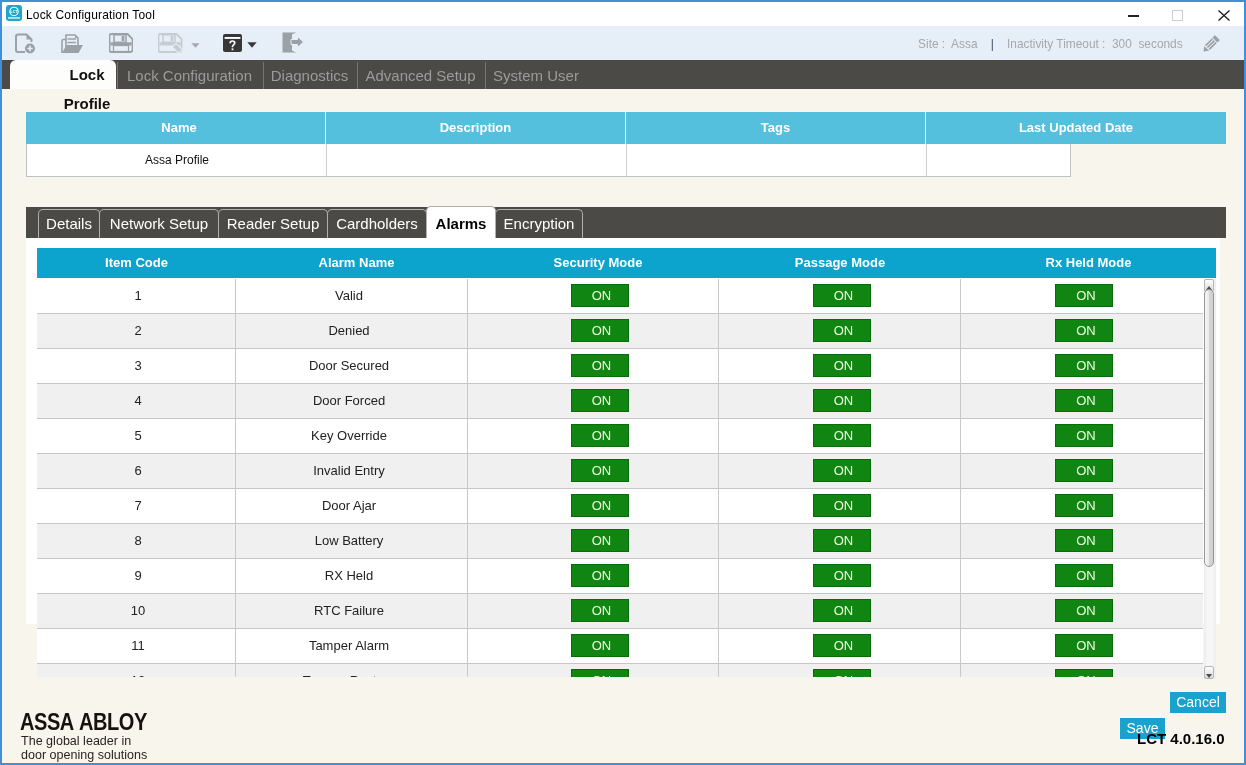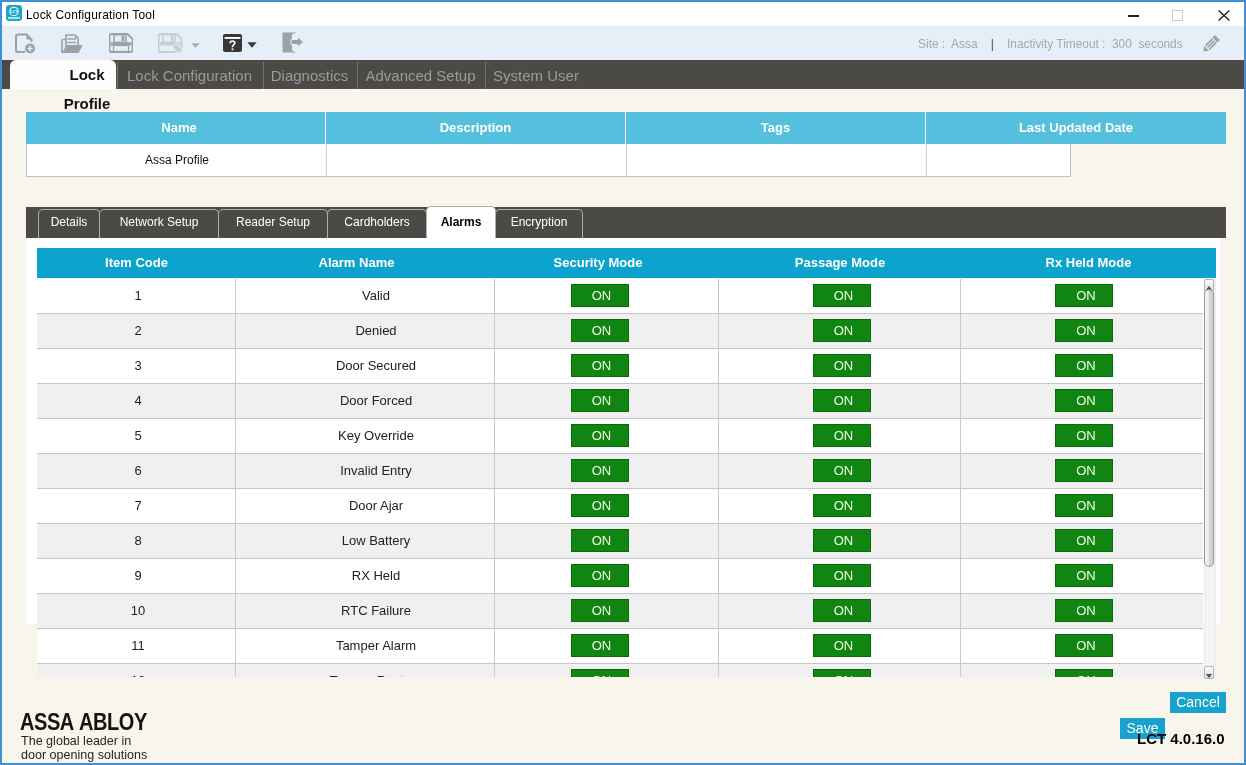--- a/index.html
+++ b/index.html
@@ -38,35 +38,35 @@
 
 
 #table1 { left:26px; top:112px; width:1200px; height:65px; }
 .t1h { position:absolute; top:0; height:32px; background:#54c0de; color:#fff; font-weight:bold; font-size:13px; text-align:center; line-height:32px; }
 #t1row { position:absolute; left:0; top:32px; width:1045px; height:33px; background:#fff; border:1px solid #bfc3c6; border-top:none; }
 .t1c { position:absolute; top:0; height:32px; border-right:1px solid #cdd1d4; }
 #t1name { position:absolute; top:0; left:0; width:300px; height:32px; text-align:center; line-height:32px; font-size:12px; color:#111; }
 
 
 #subtabs { left:26px; top:207px; width:1200px; height:31px; background:#4b4a47; }
-.stab { position:absolute; top:2px; height:29px; background:#4b4a47; border:1px solid #b0afac; border-bottom:none; border-radius:5px 5px 0 0; color:#fff; font-size:12px; text-align:center; }
+.stab { position:absolute; top:2px; height:29px; background:#4b4a47; border:1px solid #b0afac; border-bottom:none; border-radius:5px 5px 0 0; color:#fff; font-size:15px; text-align:center; }
 .stab span { display:block; margin-top:5px; }
 .stab.active { background:#fff; color:#000; font-weight:bold; }
 
 
 #alarmpanel { left:26px; top:238px; width:1194px; height:386px; background:#fff; }
 #alarmhdr { position:absolute; left:11px; top:10px; width:1179px; height:30px; background:#0ca3cd; }
 .ahc { position:absolute; top:0; height:30px; color:#fff; font-weight:bold; font-size:13px; text-align:center; line-height:30px; }
 #rows { position:absolute; left:11px; top:41px; width:1166px; height:398px; overflow:hidden; }
 .arow { position:relative; width:1166px; height:35px; border-bottom:1px solid #c6c6c6; }
 .arow.even { background:#f0f0f0; }
 .arow.odd { background:#ffffff; }
 .acell { position:absolute; top:0; height:35px; line-height:34px; text-align:center; font-size:13px; color:#222; border-right:1px solid #c9c9c9; text-indent:4px; }
 .c1 { left:0; width:199px; }
-.c2 { left:217px; width:241px; }
+.c2 { left:190px; width:241px; }
 .c3 { left:440px; width:242px; }
 .c4 { left:682px; width:242px; }
 .c5 { left:924px; width:242px; border-right:none; }
 .onbtn { display:inline-block; width:58px; height:23px; background:#118511; border:1px solid #0a6b0a; color:#f2ffe6; font-size:13px; line-height:21px; vertical-align:middle; margin-top:-2px; }
 
 
 #vscroll { position:absolute; left:1178px; top:41px; width:12px; height:400px; background:linear-gradient(90deg,#ededed,#f6f6f6 30%,#f6f6f6 70%,#ededed); }
 #vs-up { position:absolute; left:0px; top:0px; width:10px; height:13px; background:linear-gradient(180deg,#fdfdfd,#e8e8e8 60%,#d9d9d9); border:1px solid #b5b5b5; border-radius:2px; }
 #vs-dn { position:absolute; left:0px; bottom:0px; width:10px; height:13px; background:linear-gradient(180deg,#fdfdfd,#e8e8e8 60%,#d9d9d9); border:1px solid #b5b5b5; border-radius:2px; }
 #vs-thumb { position:absolute; left:0px; top:10px; width:10px; height:278px; border:1px solid #979797; border-radius:5px; background:linear-gradient(90deg,#f6f6f6 0%,#eaeaea 45%,#d5d5d5 55%,#cfcfcf 100%); }

